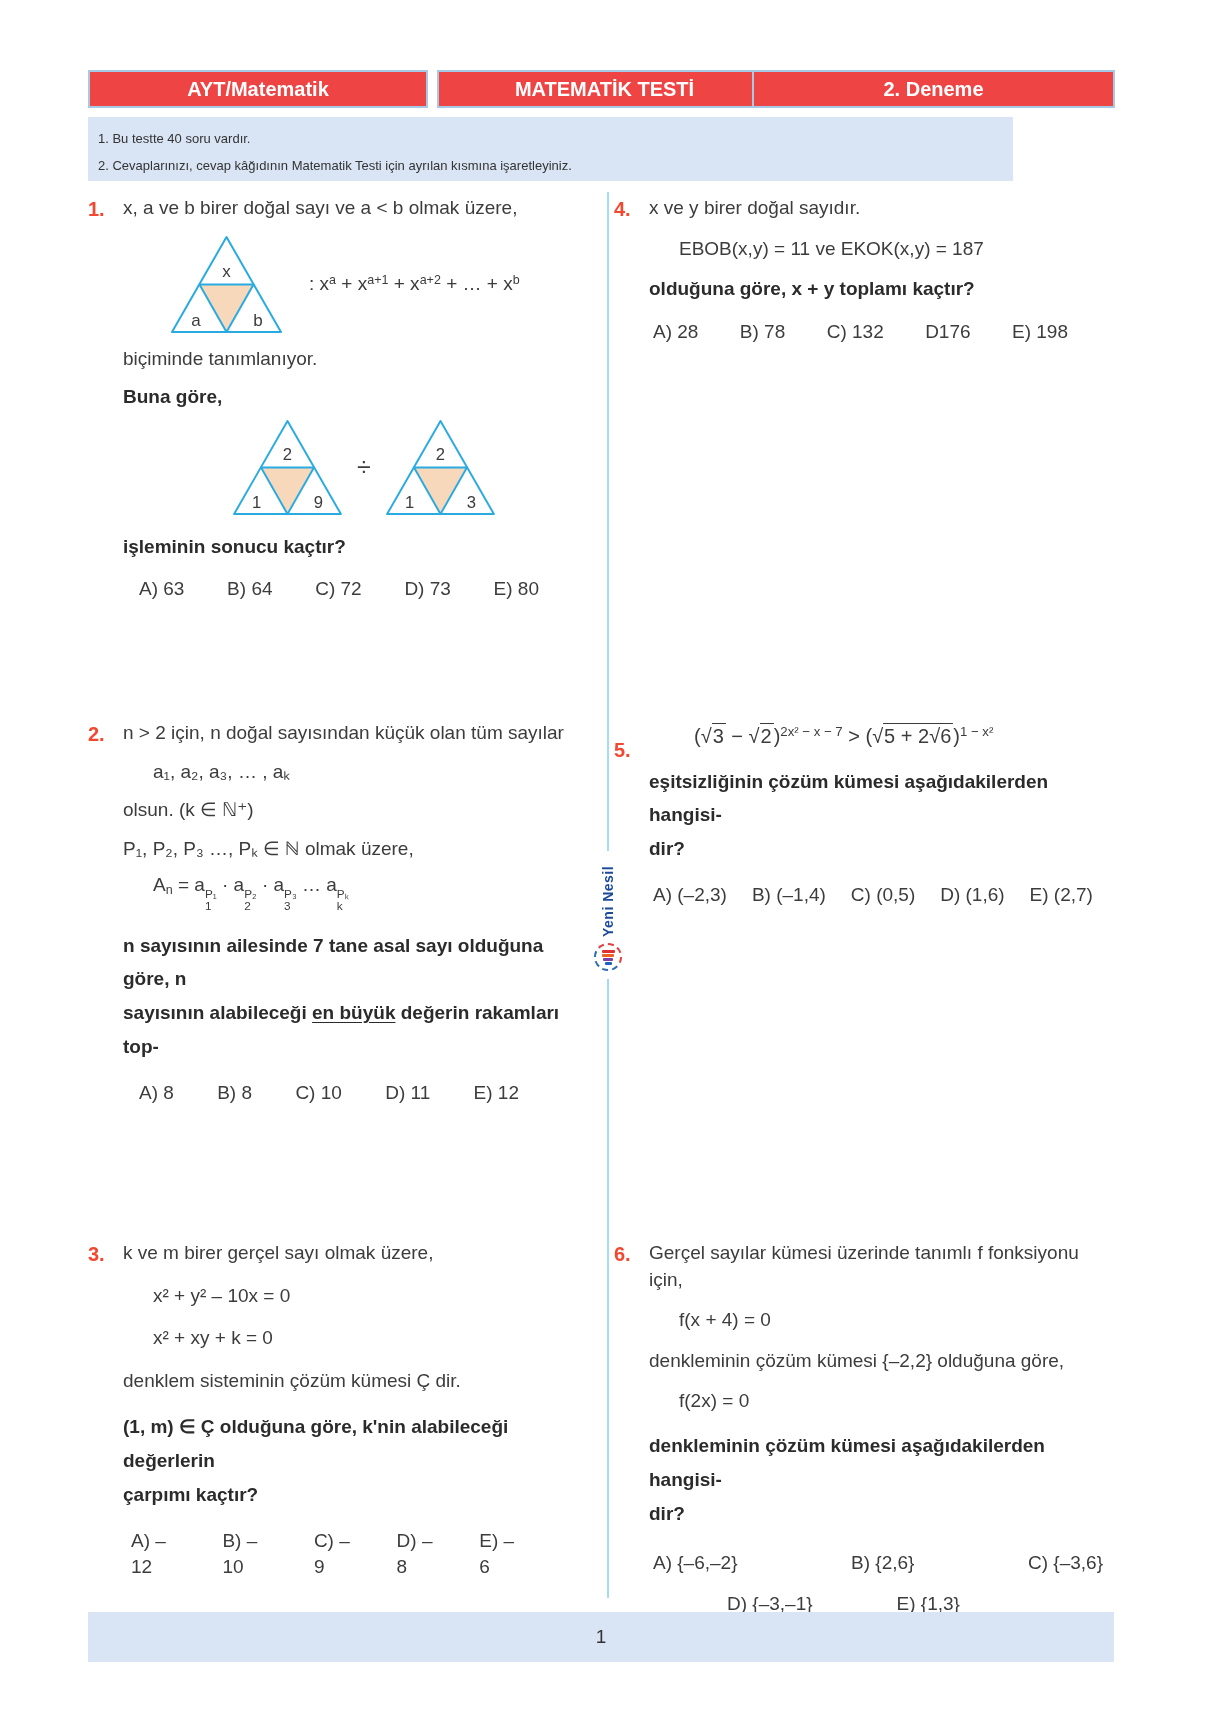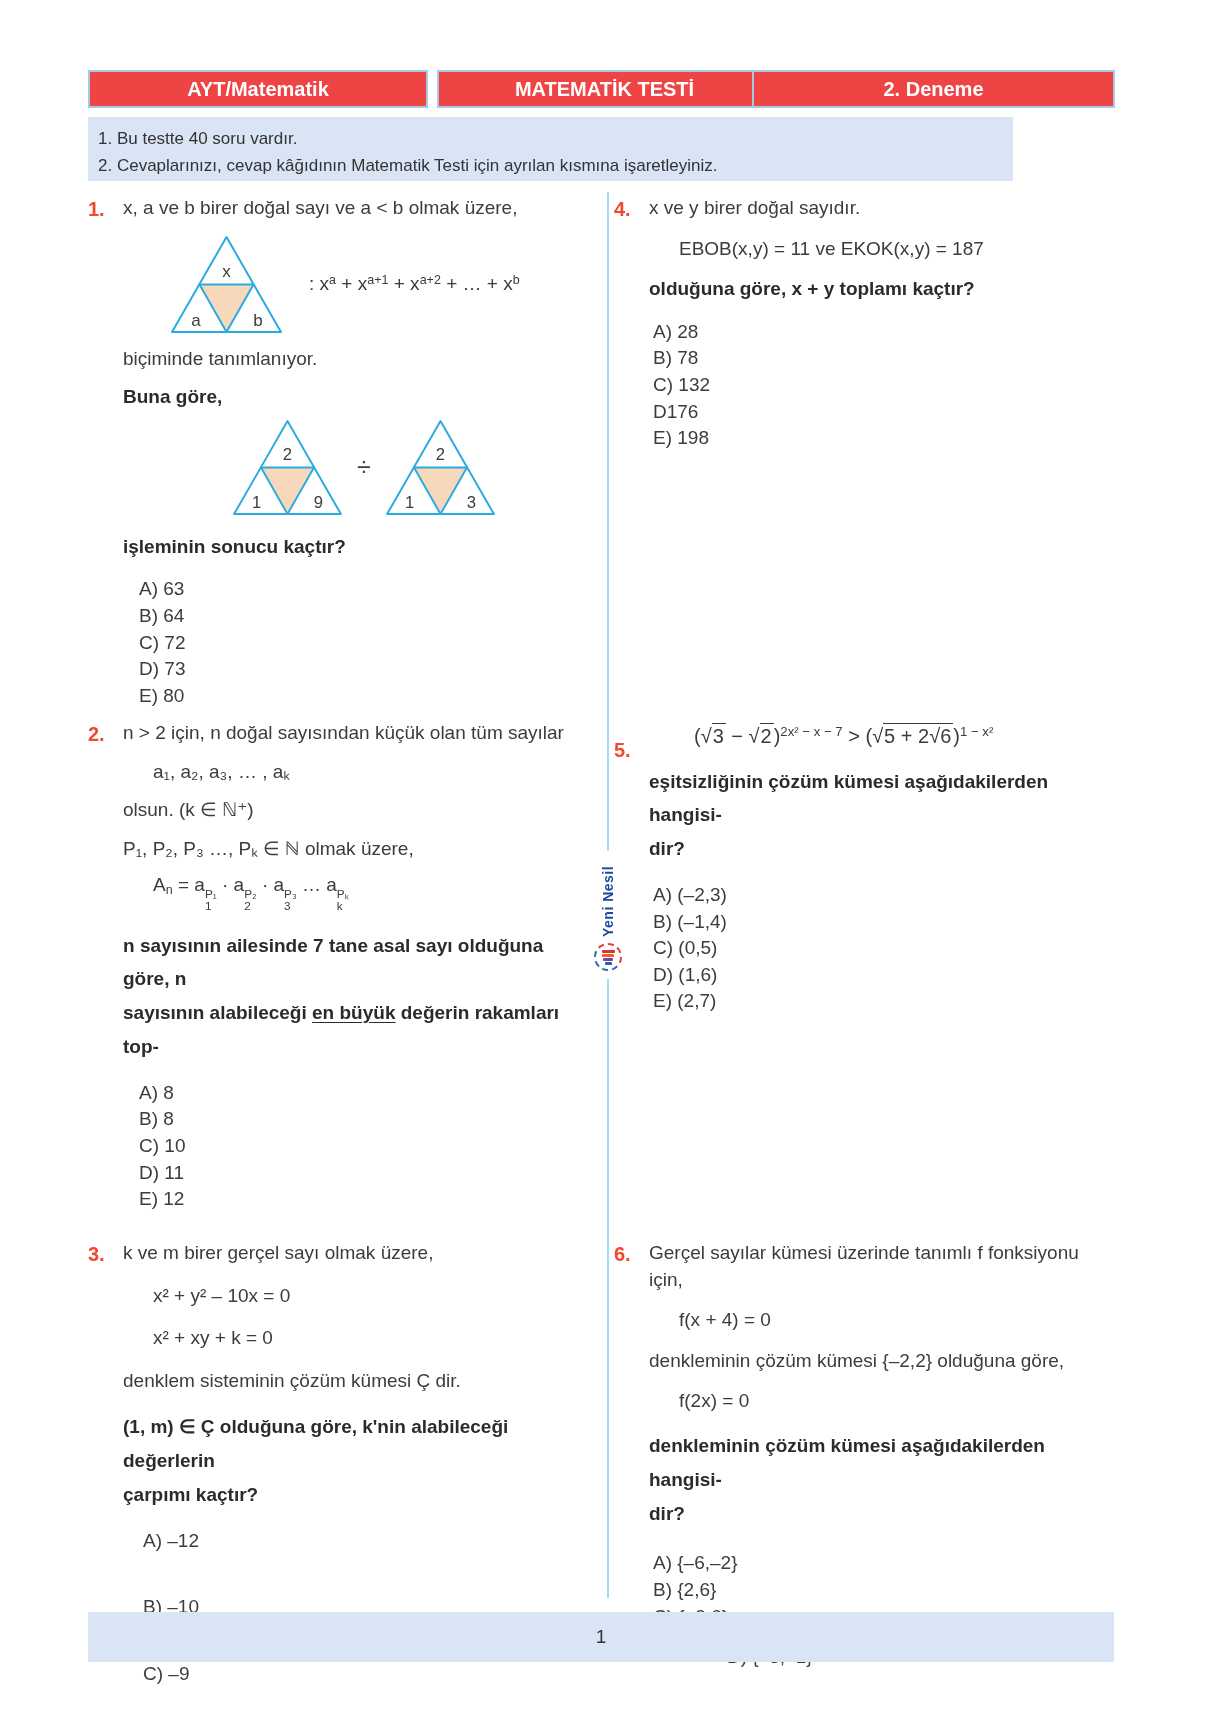--- a/index.html
+++ b/index.html
@@ -13,21 +13,21 @@
     background:#ef4444; border:2px solid #A6C9E6;
     color:#ffffff; font-weight:bold; font-size:20px;
     display:flex; align-items:center; justify-content:center;
   }
   #hdr-left   { left:88px;  width:340px; }
   #hdr-center { left:437px; width:335px; }
   #hdr-right  { left:752px; width:363px; }
   .instructions {
     position:absolute; left:88px; top:117px; width:925px; height:64px;
     background:#D9E4F4; box-sizing:border-box; padding:8px 0 0 10px;
-    font-size:17px; color:#333; line-height:27px;
+    font-size:13px; color:#333; line-height:27px;
   }
   
   .divider { position:absolute; left:607px; top:192px; width:2px; height:1406px; background:#A5DCF2; }
   .brand { position:absolute; left:584px; top:851px; width:48px; height:128px; background:#ffffff;
            display:flex; flex-direction:column; align-items:center; justify-content:flex-start; gap:6px; }
   .brand-text { writing-mode:vertical-rl; transform:rotate(180deg); font-size:14px; font-weight:bold;
                 color:#1B4A9B; letter-spacing:0.5px; height:86px; }
   .brand-icon { width:24px; height:24px; border-radius:50%; border:2px dashed;
                 border-color:#E34040 #E34040 #2F6DB5 #2F6DB5;
                 display:flex; flex-direction:column; align-items:center; justify-content:center; gap:1px; }
@@ -49,24 +49,24 @@
   #q5 .q-num { top:14px; }
   .q-body { margin-left:35px; }
   .bold { font-weight:bold; color:#2b2b2b; }
   .ul { text-decoration:underline; text-underline-offset:3px; }
   .pre { white-space:pre-line; }
   .indent { margin-left:30px; }
   .mt10 { margin-top:10px; } .mt12 { margin-top:12px; } .mt14 { margin-top:14px; }
   .mt16 { margin-top:16px; } .mt18 { margin-top:18px; }
   .lh-wide { line-height:1.78; }
   
-  .opts { display:flex; justify-content:space-between; margin-top:16px;flex-direction:column; }
+  .opts { display:flex; justify-content:space-between; margin-top:16px; }
   .opts-q1 { margin-left:16px; width:400px; }
   .opts-q2 { margin-left:16px; width:380px; }
-  .opts-q3 { margin-left:20px; width:390px;gap:40px; }
+  .opts-q3 { margin-left:8px; width:390px;gap:40px; }
   .opts-q4 { margin-left:4px;  width:415px; }
   .opts-q5 { margin-left:4px;  width:440px; }
   .opts-q6a { margin-left:4px; width:450px; margin-top:20px; }
   .opts-q6b { margin-left:78px; width:auto; gap:84px; justify-content:flex-start; margin-top:14px; }
   
   .fig1 { display:flex; align-items:center; gap:26px; margin:13px 0 0 47px; }
   .fig2 { display:flex; align-items:center; gap:12px; margin:8px 0 0 107px; }
   .div-sign { font-size:25px; color:#3c3c3c; }
   .tri-label { font-size:17px; fill:#3c3c3c; }
   

